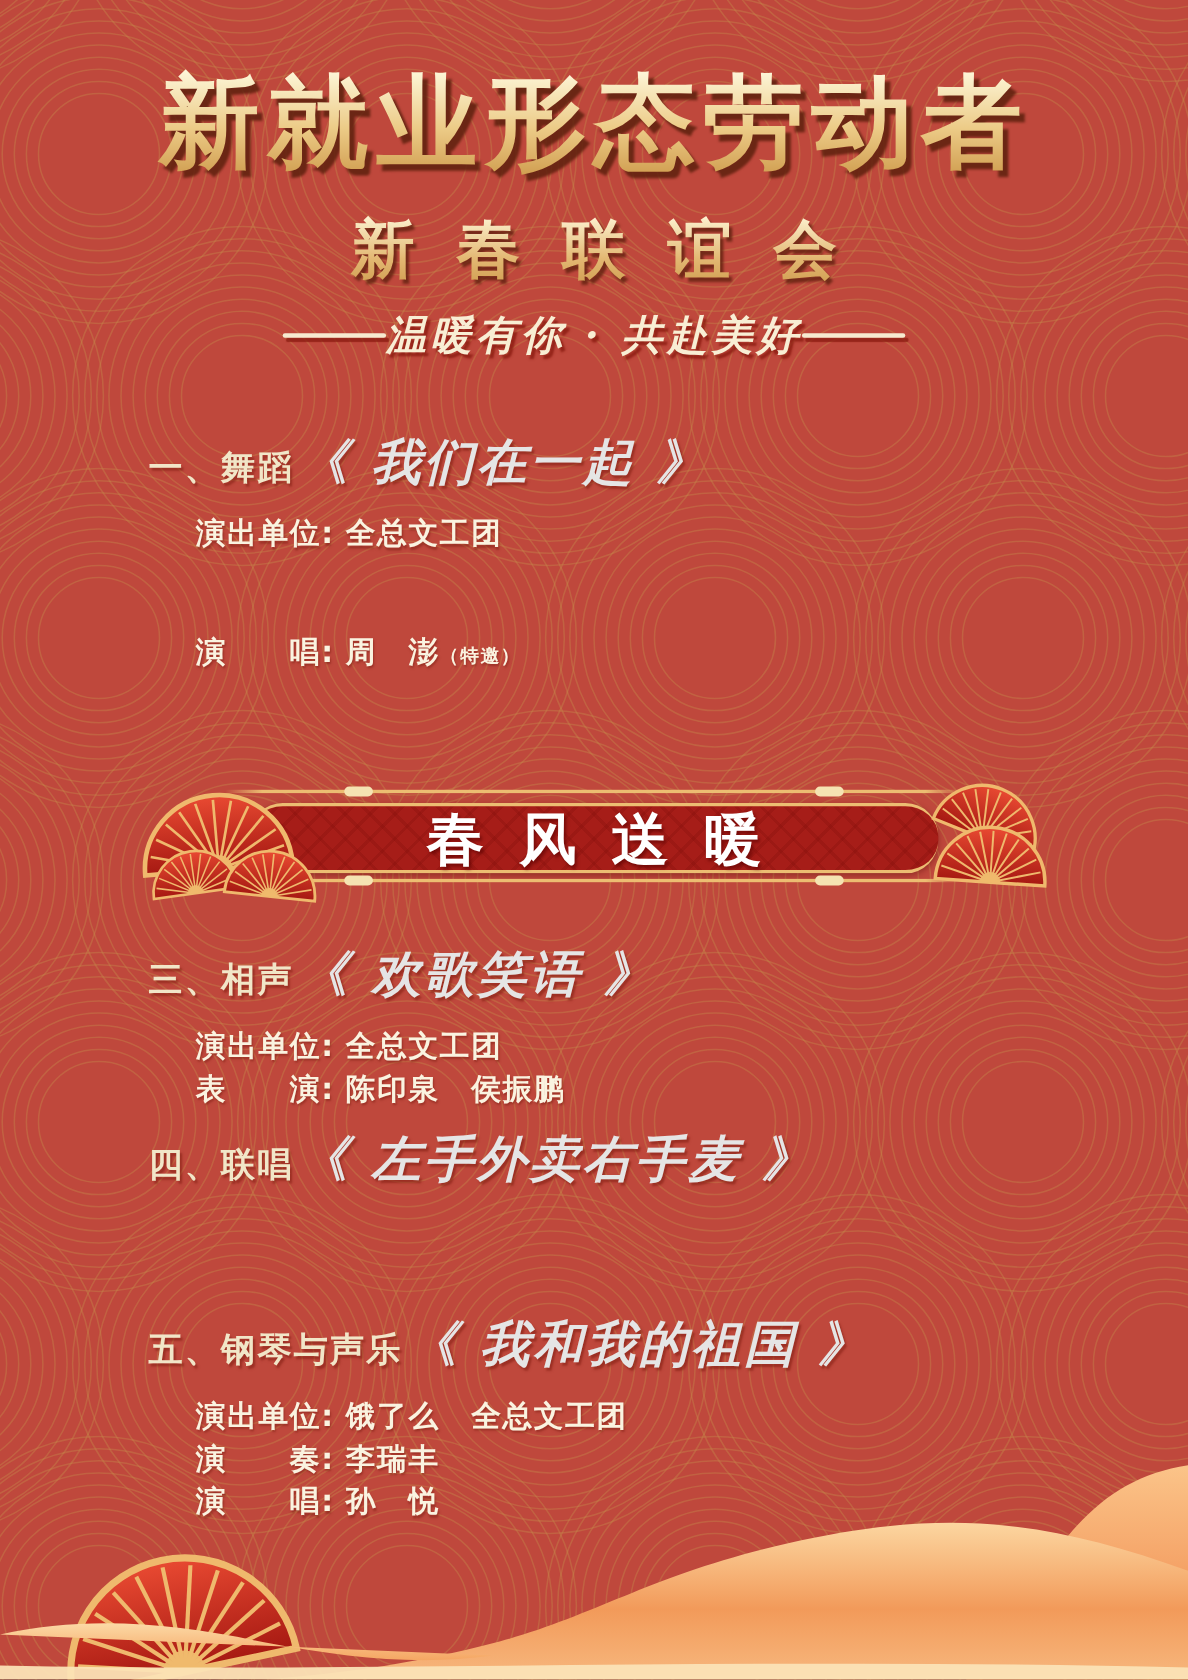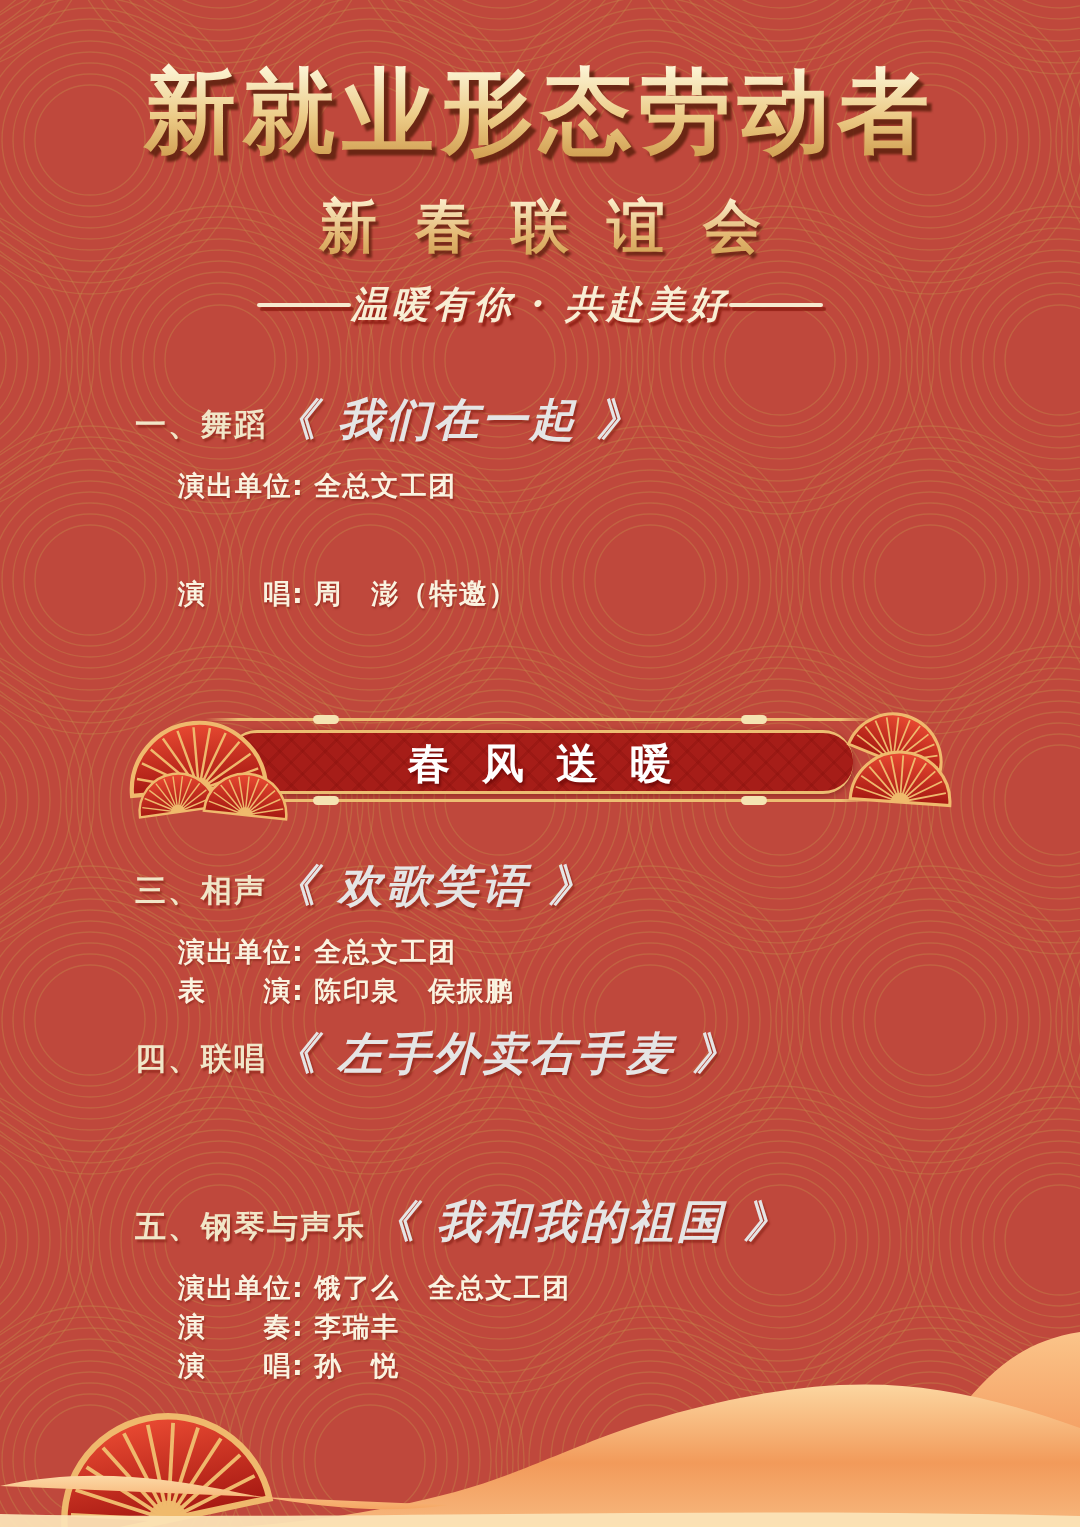--- a/index.html
+++ b/index.html
@@ -48,42 +48,42 @@
     font-family:"DejaVu Serif","Liberation Serif",serif;font-weight:bold;
   }
   .item-no,.item-genre{font-size:31px;letter-spacing:2px;}
   .item-name{font-size:45px;font-style:italic;letter-spacing:3px;margin-left:4px;color:#e5e5e5;}
   .details{margin:16px 0 0 43px;}
   .detail-row{
     font-size:27px;font-weight:bold;color:#faf3e0;line-height:39px;
     letter-spacing:1.5px;text-shadow:1px 2px 2px rgba(120,25,15,.5);
   }
   .detail-label{margin-right:10px;}
-  .detail-note{font-size:28px;}
+  .detail-note{font-size:17px;}
 
   
   .banner{position:absolute;left:135px;top:702px;width:810px;height:112px;}
   .rail{position:absolute;left:70px;right:70px;height:3px;
     background:linear-gradient(90deg,rgba(236,189,114,0) 0%,#ecbd72 5%,#ecbd72 95%,rgba(236,189,114,0) 100%);}
   .rail-top{top:16px;} .rail-bottom{bottom:12px;}
   .rail .tick{position:absolute;top:-3px;width:26px;height:9px;background:#f5e3b2;border-radius:5px;}
   .tick-left{left:108px;} .tick-right{right:108px;}
   .banner-bar{
     position:absolute;left:92px;right:92px;top:28px;height:58px;
     background:
       repeating-linear-gradient(45deg,rgba(130,14,10,.28) 0 3px,rgba(130,14,10,0) 3px 16px),
       repeating-linear-gradient(-45deg,rgba(130,14,10,.28) 0 3px,rgba(130,14,10,0) 3px 16px),
       #a61d18;
     border-top:3px solid #ecbd72;border-bottom:3px solid #ecbd72;
     border-radius:30px;box-shadow:0 2px 6px rgba(80,5,3,.4);
   }
   .banner-title{
     position:absolute;left:0;right:0;top:0;bottom:0;text-align:center;line-height:62px;
     font-family:"DejaVu Serif","Liberation Serif",serif;font-weight:bold;
-    font-size:42px;color:#ffffff;letter-spacing:32px;text-indent:32px;
+    font-size:52px;color:#ffffff;letter-spacing:32px;text-indent:32px;
     text-shadow:2px 3px 3px rgba(90,0,0,.6);
   }
 
   #deco-svg{position:absolute;left:0;top:0;width:1080px;height:1527px;z-index:3;pointer-events:none;}
 </style>
 </head>
 <body>
 
 <div class="poster">
 

